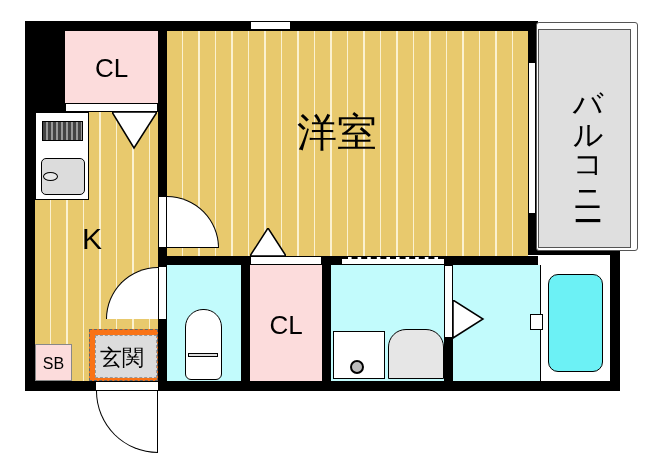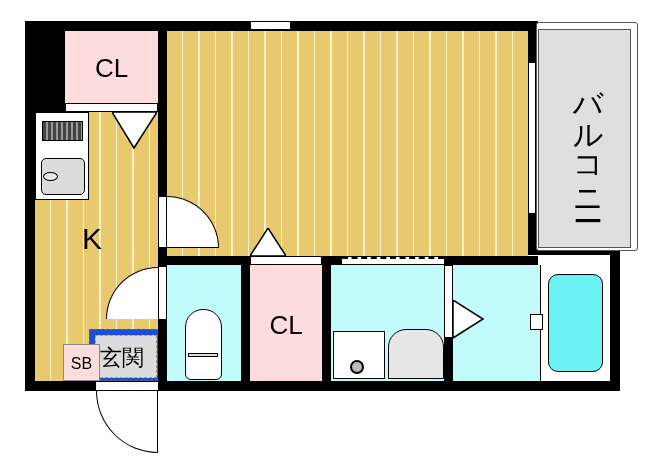--- a/index.html
+++ b/index.html
@@ -46,20 +46,21 @@
   <div class="abs" style="left:41px;top:158px;width:44px;height:37px;background:#dcdcdc;border:1.5px solid #000;border-radius:5px;">
     <div class="abs" style="left:1px;top:13px;width:15px;height:9px;border:1px solid #000;border-radius:50%;background:#e8e8e8;"></div>
   </div>
 
   <div class="abs wall" style="left:158px;top:31px;width:9px;height:165px;"></div>
   <div class="abs wall" style="left:158px;top:247px;width:9px;height:134px;"></div>
   <div class="abs" style="left:158px;top:196px;width:9px;height:52px;background:#fff;border:1px solid #000;"></div>
   <div class="door-arc" style="left:167px;top:196px;width:52px;height:52px;border-radius:0 52px 0 0;border-left:none;"></div>
 
   <div class="abs floor" style="left:167px;top:31px;width:361px;height:225px;">
+    <div class="lbl" style="left:130px;top:74px;font-size:40px;">洋室</div>
   </div>
 
   <div class="door-arc" style="left:167px;top:196px;width:52px;height:52px;border-radius:0 52px 0 0;border-left:none;"></div>
 
   <div class="abs wall" style="left:528px;top:21px;width:10px;height:234px;"></div>
   <div class="abs" style="left:528px;top:62px;width:8px;height:152px;background:#fff;border:1px solid #000;"></div>
 
   <div class="abs" style="left:536px;top:22px;width:102px;height:229px;border:1px solid #555;border-radius:3px;background:#fff;"></div>
   <div class="abs gray" style="left:538px;top:29px;width:93px;height:219px;border:1px solid #555;">
     <div class="lbl" style="left:28px;top:40px;font-size:30px;writing-mode:vertical-rl;">バルコニー</div>
@@ -93,26 +94,26 @@
   <div class="abs" style="left:444px;top:265px;width:9px;height:73px;background:#fff;border:1px solid #000;"></div>
 
   <div class="abs cyan" style="left:453px;top:265px;width:87px;height:116px;"></div>
   <svg class="abs" style="left:453px;top:300px;" width="32" height="40">
       <polygon points="0,0 0,38 30,19" fill="#fff" stroke="#000" stroke-width="1.5"></polygon>
     </svg>
   <div class="abs" style="left:540px;top:265px;width:70px;height:116px;background:#fff;border-left:1.5px solid #000;"></div>
   <div class="abs" style="left:548px;top:274px;width:55px;height:98px;background:#6cf1f5;border:1.5px solid #000;border-radius:10px;"></div>
   <div class="abs" style="left:530px;top:314px;width:13px;height:16px;background:#fff;border:1px solid #000;"></div>
 
-  <div class="abs" style="left:89px;top:329px;width:69px;height:52px;background:#1d4ed8;border:1px dashed #666;">
+  <div class="abs" style="left:89px;top:329px;width:69px;height:52px;background:#f97316;border:1px dashed #666;">
     <div class="abs" style="left:5px;top:5px;width:62px;height:43px;background:#dcdcdc;border:1px dashed #999;"></div>
     <div class="lbl" style="left:10px;top:13px;font-size:22px;">玄関</div>
   </div>
 
-  <div class="abs pink" style="left:35px;top:344px;width:37px;height:37px;border:1px solid #888;margin-left:28px;">
+  <div class="abs pink" style="left:35px;top:344px;width:37px;height:37px;border:1px solid #888;">
     <div class="lbl" style="left:0;right:0;top:10px;font-size:16px;">SB</div>
   </div>
 
   <div class="door-arc" style="left:106px;top:267px;width:52px;height:52px;border-radius:52px 0 0 0;border-right:none;border-bottom:none;"></div>
   <div class="abs" style="left:158px;top:266px;width:9px;height:54px;background:#fff;border:1px solid #000;"></div>
 
   <div class="abs" style="left:96px;top:381px;width:62px;height:10px;background:#fff;border-top:1px solid #000;border-bottom:1px solid #000;"></div>
   <div class="door-arc" style="left:96px;top:391px;width:62px;height:62px;border-radius:0 0 0 62px;border-top:none;"></div>
 
 </div>

